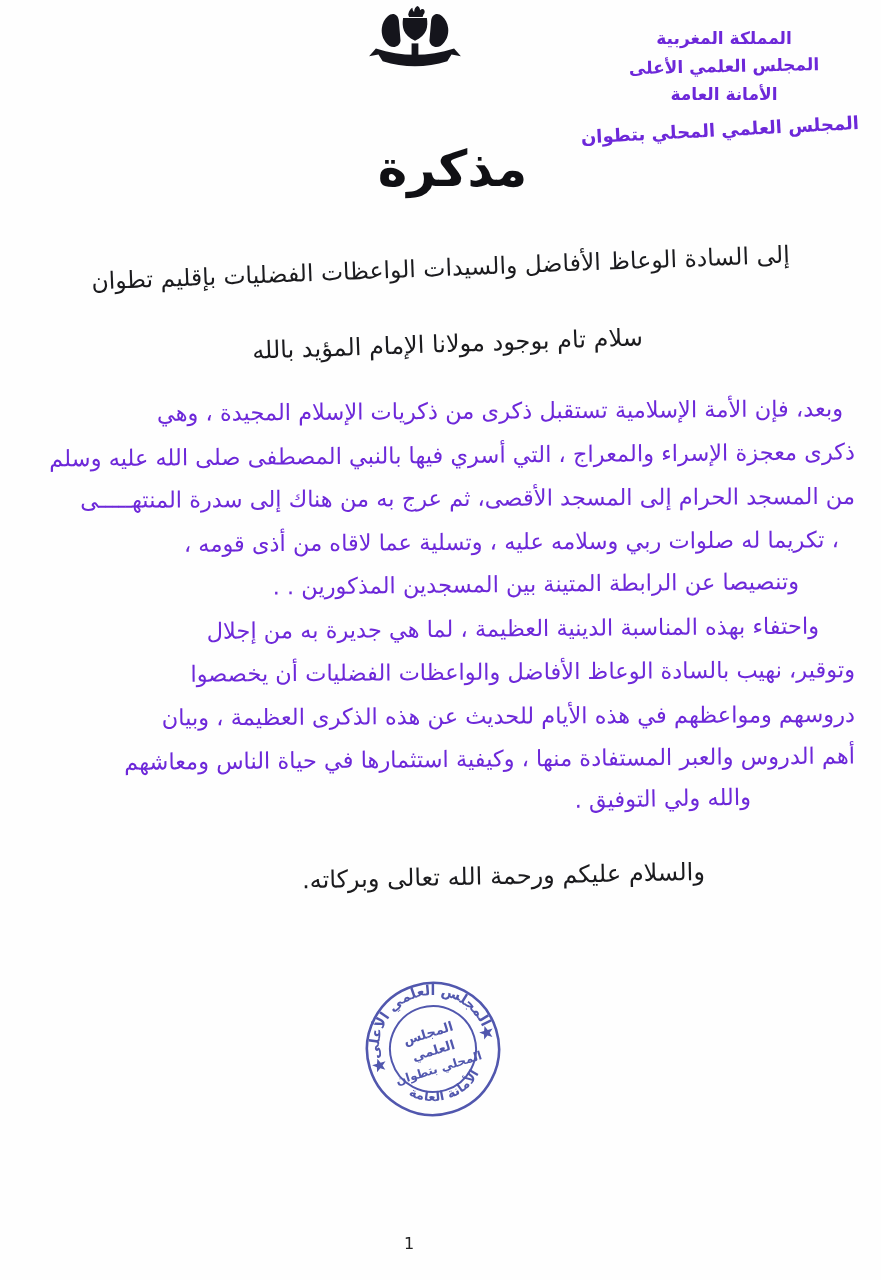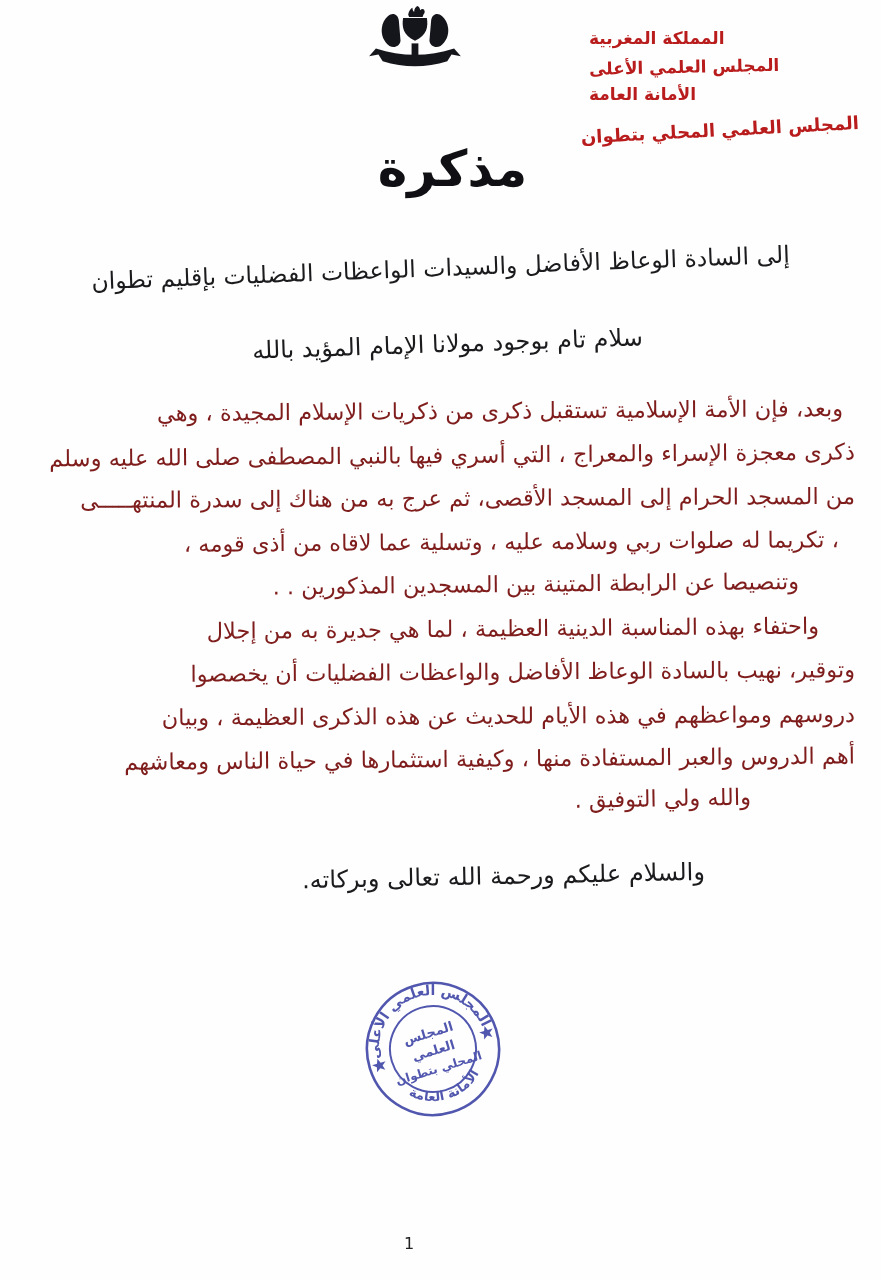--- a/index.html
+++ b/index.html
@@ -22,25 +22,25 @@
     left:364px; top:6px;
     width:102px; height:64px;
   }
 
   
   .letterhead{
     position:absolute;
     top:24px; right:22px;
     width:270px;
     direction:rtl;
-    text-align:left;
+    text-align:center;
     font-weight:bold;
     font-size:17px;
     line-height:28px;
-    color:#b91c1c;
+    color:#6d28d9;
   }
   .letterhead .lh-line{white-space:nowrap;}
   .letterhead .lh-line:nth-child(2){transform:rotate(-1.2deg);}
   .letterhead .lh-line:nth-child(4){
     margin-top:8px;
     font-size:18px;
     transform:rotate(-3deg);
   }
 
   
@@ -79,21 +79,21 @@
     color:#1b1b1e;
   }
 
   
   .body-text{
     position:absolute;
     top:390px; left:26px; right:26px;
     direction:rtl;
     font-size:22.5px;
     line-height:43.5px;
-    color:#7f1d1d;
+    color:#6d28d9;
   }
   .body-line{white-space:nowrap;}
   .body-line:nth-child(1){margin-right:12px;transform:rotate(-0.4deg);}
   .body-line:nth-child(2){transform:rotate(-0.5deg);}
   .body-line:nth-child(3){transform:rotate(-0.3deg);}
   .body-line:nth-child(4){margin-right:16px;transform:rotate(-0.4deg);}
   .body-line:nth-child(5){margin-right:56px;transform:rotate(-0.6deg);}
   .body-line:nth-child(6){margin-right:36px;transform:rotate(-0.5deg);}
   .body-line:nth-child(7){transform:rotate(-0.4deg);}
   .body-line:nth-child(8){transform:rotate(-0.3deg);}

